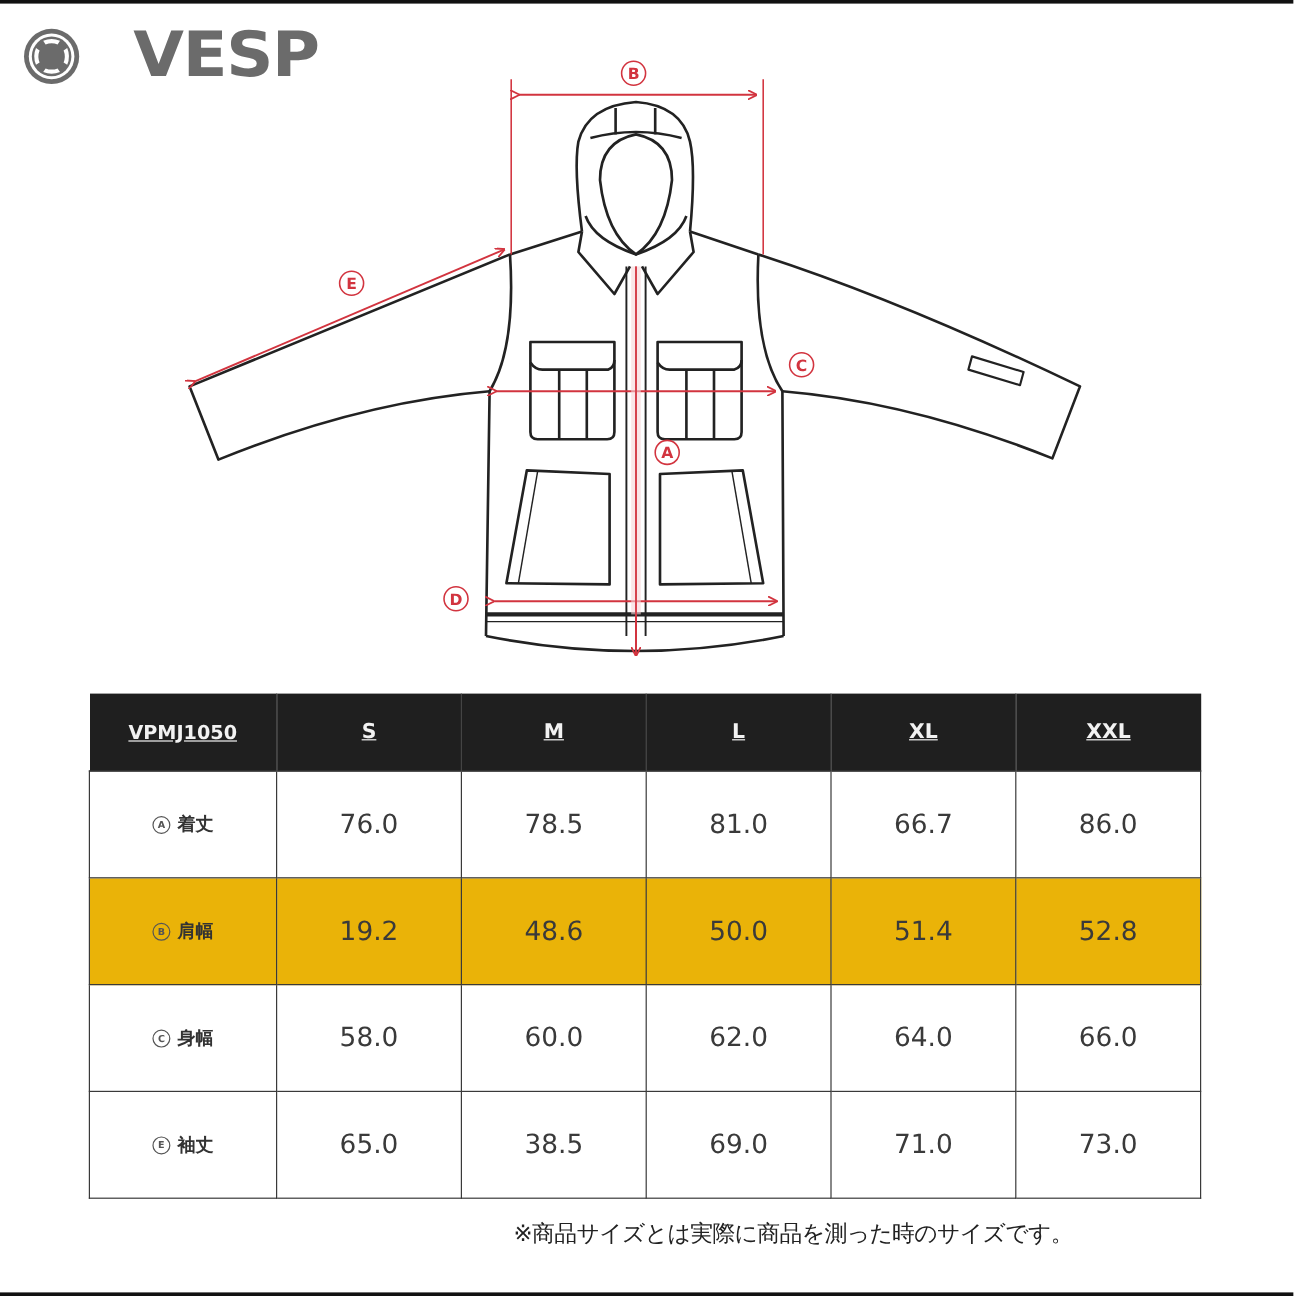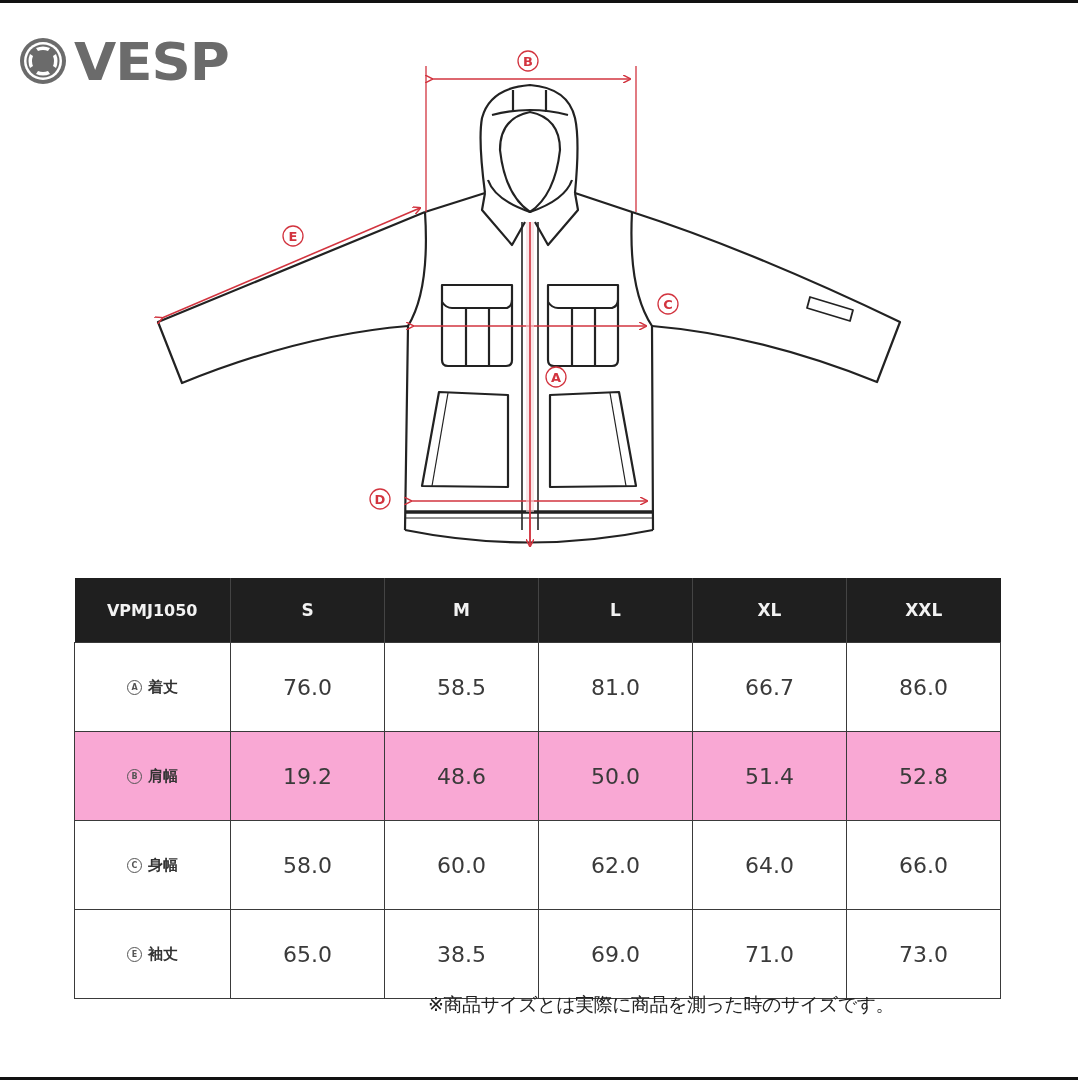--- a/index.html
+++ b/index.html
@@ -1,36 +1,36 @@
 <!DOCTYPE html>
 <html><head>
 <meta charset="utf-8">
 <style>
   html, body { margin: 0; padding: 0; background: #ffffff; }
   body { width: 1078px; height: 1080px; position: relative; overflow: hidden; font-family: "DejaVu Sans", sans-serif; }
   .top-rule { position: absolute; left: 0; top: 0; width: 1078px; height: 3px; background: #111; }
   .bottom-rule { position: absolute; left: 0; top: 1077px; width: 1078px; height: 3px; background: #111; }
 
-  .logo { position: absolute; left: 18px; top: 36px; height: 60px; display: flex; align-items: flex-start; }
+  .logo { position: absolute; left: 18px; top: 12px; height: 60px; display: flex; align-items: flex-end; gap: 37px; }
   .logo svg { display: block; }
   .logo-text { font-family: "DejaVu Sans", sans-serif; font-weight: bold; font-size: 52px; color: #6b6b6b; letter-spacing: -1px; margin-left: 6px; transform: scaleX(1.05); transform-origin: left center; line-height: 1; }
 
   .diagram { position: absolute; left: 0; top: 0; width: 1078px; height: 570px; }
   .marker-label { font-family: "DejaVu Sans", sans-serif; font-size: 13px; font-weight: bold; fill: #d2343f; }
 
   .size-table { position: absolute; left: 74px; top: 578px; width: 926px; border-collapse: collapse; table-layout: fixed; }
-  .size-table th { background: #1f1f1f; color: #f2f2f2; height: 64px; font-family: "DejaVu Sans", sans-serif; font-weight: bold; font-size: 17px; border-left: 1px solid #444; padding: 0; }
+  .size-table th { background: #1f1f1f; color: #f2f2f2; height: 64px; font-family: "DejaVu Sans", sans-serif; font-weight: bold; font-size: 17px; border-left: 1px solid #444; padding: 0; text-decoration: underline; }
   .size-table th:first-child { border-left: none; font-size: 16px; }
   .size-table td { height: 64px; border: 1.5px solid #3a3a3a; text-align: center; padding: 12px; font-family: "DejaVu Sans", sans-serif; font-size: 22px; color: #3a3a3a; }
-  .size-table tr.shaded td { background: #f9a8d4; }
+  .size-table tr.shaded td { background: #eab308; }
   .size-table td.row-label { font-size: 15px; font-weight: bold; color: #333; }
   .row-label .circ { display: inline-block; width: 13px; height: 13px; border: 1px solid #555; border-radius: 50%; font-size: 8px; line-height: 13px; text-align: center; font-weight: bold; margin-right: 6px; vertical-align: 2px; color: #555; }
 
   .notes { position: absolute; left: 428px; top: 987px; width: 640px; font-family: "DejaVu Sans", sans-serif; font-size: 19px; color: #222; line-height: 35px; letter-spacing: -0.5px; }
-  .notes div { white-space: nowrap; }
+  .notes div { white-space: nowrap; margin-top: 24px; }
 </style>
 </head>
 <body>
 
 <div class="top-rule"></div>
 
 <div class="logo">
   <svg width="50" height="50" viewBox="0 0 50 50">
     <circle cx="25" cy="25" r="23" fill="#6b6b6b"></circle>
     <circle cx="25" cy="25" r="19" fill="#fff"></circle>
@@ -158,21 +158,21 @@
       <th>M</th>
       <th>L</th>
       <th>XL</th>
       <th>XXL</th>
     </tr>
   </thead>
   <tbody>
     <tr>
       <td class="row-label"><span class="circ">A</span><span>着丈</span></td>
       <td>76.0</td>
-      <td>58.5</td>
+      <td>78.5</td>
       <td>81.0</td>
       <td>66.7</td>
       <td>86.0</td>
     </tr>
     <tr class="shaded">
       <td class="row-label"><span class="circ">B</span><span>肩幅</span></td>
       <td>19.2</td>
       <td>48.6</td>
       <td>50.0</td>
       <td>51.4</td>

